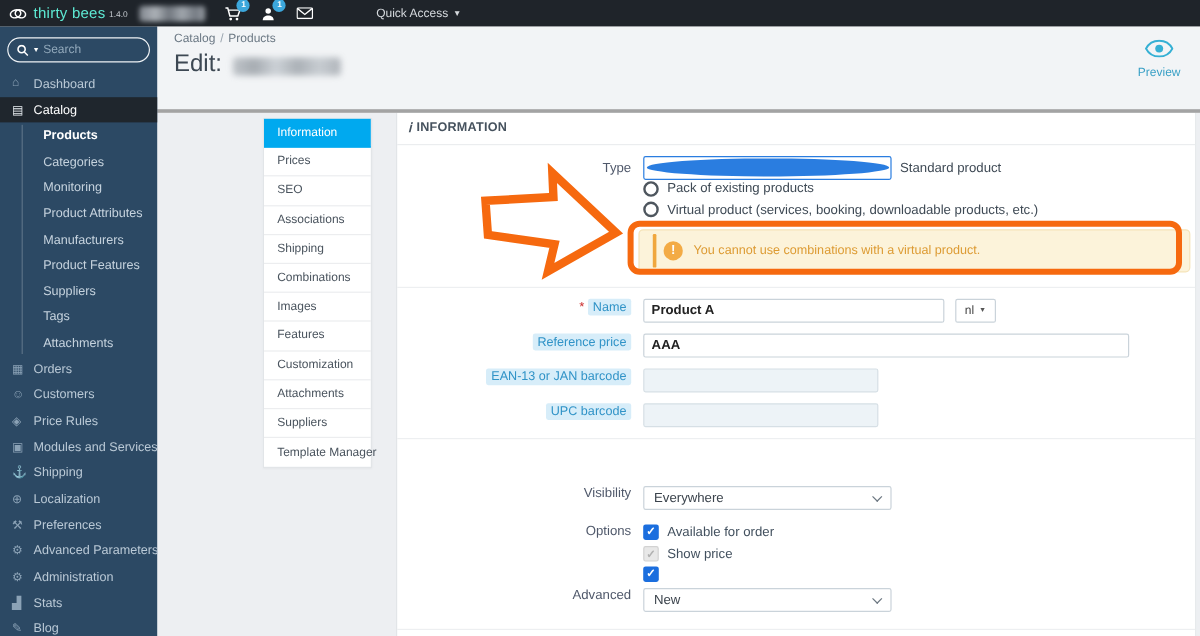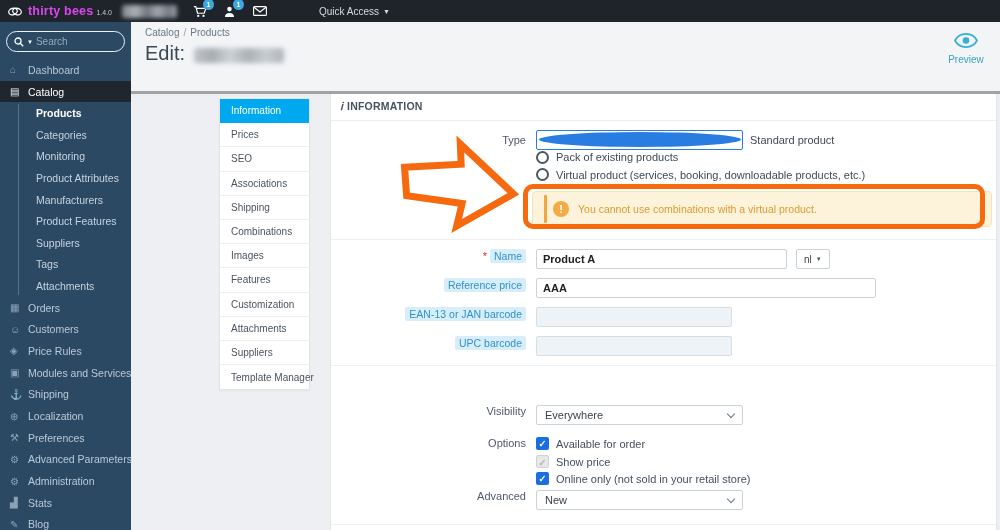--- a/index.html
+++ b/index.html
@@ -6,21 +6,21 @@
   html,body { width:1000px; height:530px; }
   body {
     position:relative; overflow:hidden;
     font-family:"Liberation Sans", sans-serif;
     background:#edeff2; color:#3f4a55;
   }
   
   .topbar{position:absolute;top:0;left:0;right:0;height:22px;background:#1f242a;display:flex;align-items:center;z-index:20;color:#fff;}
   .brand{display:flex;align-items:center;margin-left:7px;}
   .brand svg{margin-right:5px;}
-  .brand-name{font-size:12.5px;font-weight:bold;letter-spacing:.2px;color:#d946ef;}
+  .brand-name{font-size:12.5px;font-weight:normal;letter-spacing:.2px;color:#5eead4;}
   .brand-ver{font-size:7px;color:#c7ccd1;margin-left:3px;margin-top:2px;}
   .topbar-blur{width:55px;height:13px;margin-left:10px;border-radius:3px;opacity:.8;
     background:linear-gradient(90deg,#9aa0a8,#d0d5db 25%,#868c94 45%,#c2c8cf 65%,#8b9199 85%,#b4bac1);
     filter:blur(2px);}
   .top-icon{position:relative;margin-left:15px;width:15px;height:15px;display:flex;align-items:center;justify-content:center;cursor:pointer;}
   .badge{position:absolute;top:-5px;right:-7px;min-width:11px;height:11px;background:#3ca7dc;color:#fff;border-radius:50%;
     font-size:7px;line-height:11px;text-align:center;font-weight:bold;}
   .quick-access{margin-left:52px;font-size:10px;color:#d6dade;cursor:pointer;display:flex;align-items:center;gap:4px;}
   .qa-caret{font-size:7px;color:#d6dade;}
   
@@ -55,21 +55,21 @@
   
   .panel{position:absolute;left:330px;top:90px;right:3px;bottom:0;background:#fff;border:1px solid #e2e5e8;border-bottom:none;z-index:4;}
   .panel-head{height:30px;display:flex;align-items:center;padding-left:9px;font-size:10.5px;font-weight:bold;color:#46525e;border-bottom:1px solid #ebedef;letter-spacing:.2px;}
   .panel-head .i-ic{font-style:italic;font-family:"Liberation Serif",serif;margin-right:4px;font-size:11px;}
   .f-row{position:absolute;left:0;right:0;display:flex;}
   .f-label{width:205px;text-align:right;padding-right:10px;font-size:11px;color:#50596b;flex-shrink:0;}
   .chip{display:inline-block;background:#d7edf9;color:#3093c7;font-size:10.5px;padding:1px 4px;border-radius:2px;cursor:pointer;}
   .req{color:#cc3333;margin-right:3px;font-size:11px;}
   .inp{height:20px;border:1px solid #cad3da;border-radius:2px;padding:0 6px;font-size:11px;font-weight:bold;color:#222;background:#fff;font-family:inherit;outline:none;}
   .inp.light{background:#edf3f7;border-color:#d6dfe5;}
-  .w-name{width:251px;} .w-ref{width:340px;} .w-code{width:196px;}
+  .w-name{width:251px;} .w-ref{width:405px;} .w-code{width:196px;}
   .lang-btn{margin-left:9px;height:20px;border:1px solid #cad3da;background:#fff;border-radius:2px;font-size:10px;color:#444;padding:0 7px;display:flex;align-items:center;gap:4px;cursor:pointer;}
   .lang-btn .car{font-size:6px;color:#555;}
   .hr{position:absolute;left:0;right:0;height:1px;background:#edeff1;}
   
   .radio-row{display:flex;align-items:center;margin-bottom:4.5px;height:13px;}
   .rad{width:13px;height:13px;border:2px solid #4e565e;border-radius:50%;background:#fff;flex-shrink:0;cursor:pointer;position:relative;}
   .rad.sel{border-color:#2a7de0;}
   .rad.sel::after{content:"";position:absolute;inset:1.5px;border-radius:50%;background:#2a7de0;}
   .rad-lbl{font-size:11px;color:#3f4a55;margin-left:7px;white-space:nowrap;cursor:pointer;}
   
@@ -358,21 +358,20 @@
     <div class="f-label"></div>
     <div style="display:flex;align-items:center;">
       <span class="cb disabled">✓</span>
       <span class="cb-lbl">Show price</span>
     </div>
   </div>
   <div class="f-row" style="top:381px;">
     <div class="f-label"></div>
     <div style="display:flex;align-items:center;">
       <span class="cb">✓</span>
-      <span class="cb-lbl">Online only (not sold in your retail store)</span>
     </div>
   </div>
 
   <div class="f-row" style="top:399px;">
     <div class="f-label">Advanced</div>
     <div class="sel">
       <span>New</span>
       <span class="chev"></span>
     </div>
   </div>

